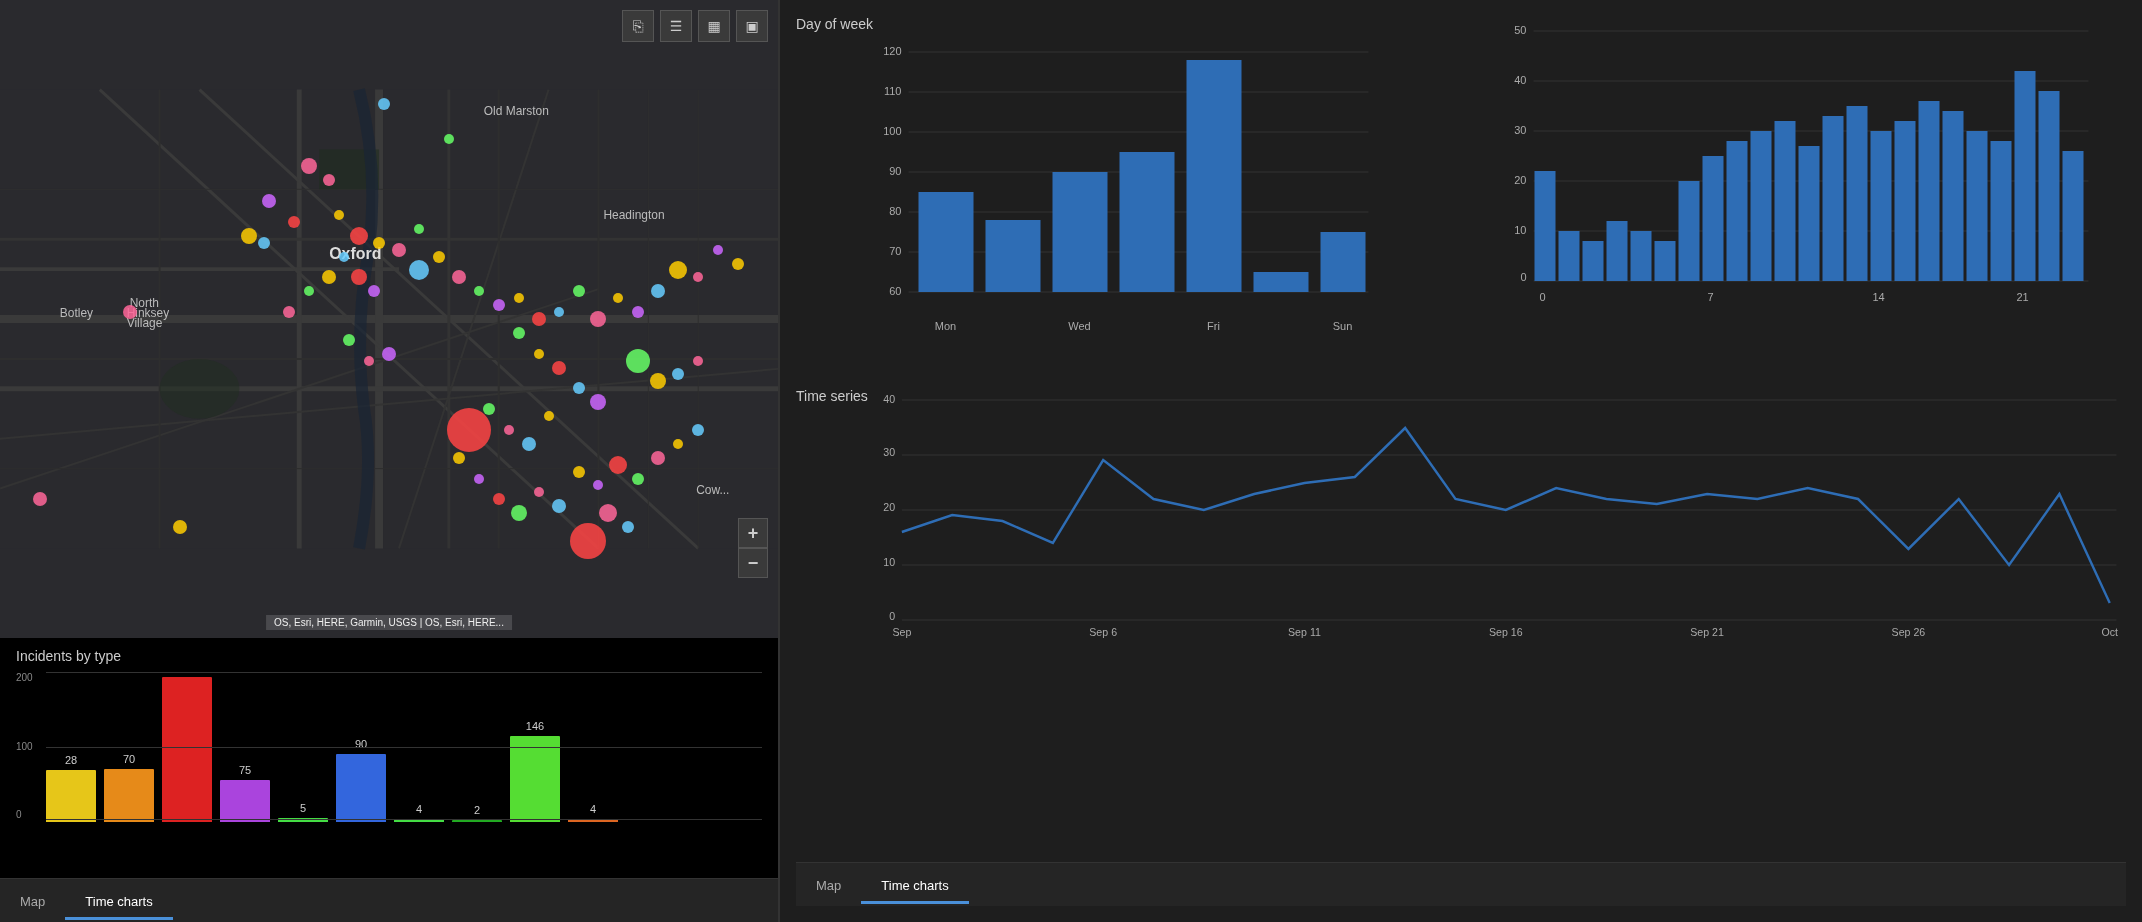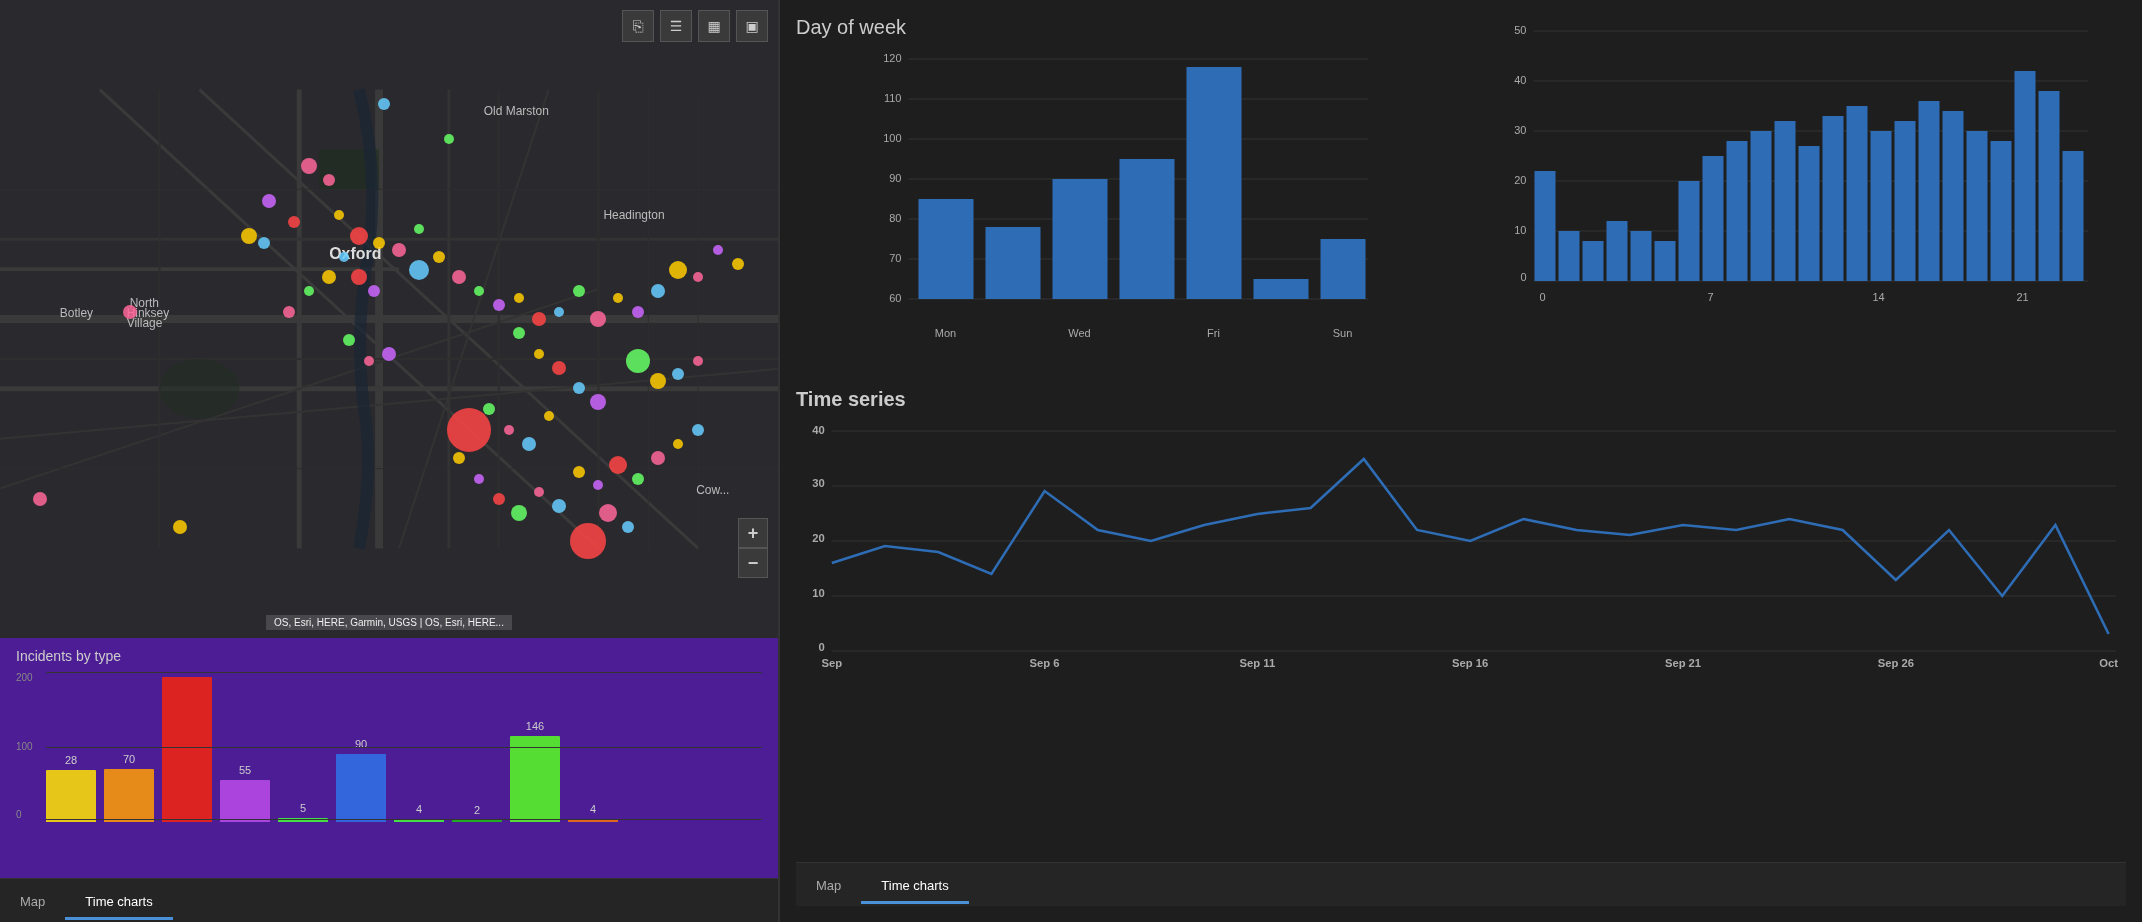--- a/index.html
+++ b/index.html
@@ -92,21 +92,21 @@
       color: #eee;
       font-size: 10px;
       padding: 2px 8px;
       white-space: nowrap;
       z-index: 10;
     }
 
     
     .charts-section {
       height: 240px;
-      background: #4c1d95;
+      background: #000000;
       padding: 10px 16px 0 16px;
     }
 
     .charts-title {
       font-size: 14px;
       color: #ccc;
       margin-bottom: 8px;
     }
 
     .bar-group {
@@ -169,43 +169,42 @@
       height: 360px;
     }
 
     .chart-box {
       flex: 1;
       display: flex;
       flex-direction: column;
     }
 
     .chart-title {
-      font-size: 20px;
+      font-size: 14px;
       color: #ccc;
       margin-bottom: 8px;
     }
 
     .chart-inner {
       flex: 1;
       position: relative;
       background: #1e1e1e;
     }
 
     svg text {
       fill: #aaa;
       font-size: 11px;
       font-family: Arial, sans-serif;
     }
 
     
     .time-series-box {
       flex: 1;
       display: flex;
-      flex-direction: column;
-      font-weight: bold;
+      flex-direction: row;
     }
 
     .right-tab-bar {
       display: flex;
       background: #252525;
       border-top: 1px solid #333;
       padding-top: 4px;
       height: 44px;
       align-items: center;
       gap: 0;
@@ -372,21 +371,21 @@
       </div>
       <div class="bar-group">
         <div class="bar-label-top">70</div>
         <div class="bar" style="height:53px;background:#e68a19;"></div>
       </div>
       <div class="bar-group">
         <div class="bar-label-top"></div>
         <div class="bar" style="height:145px;background:#dd2222;"></div>
       </div>
       <div class="bar-group">
-        <div class="bar-label-top">55</div>
+        <div class="bar-label-top">75</div>
         <div class="bar" style="height:42px;background:#aa44dd;"></div>
       </div>
       <div class="bar-group">
         <div class="bar-label-top">5</div>
         <div class="bar" style="height:4px;background:#44dd44;"></div>
       </div>
       <div class="bar-group">
         <div class="bar-label-top">90</div>
         <div class="bar" style="height:68px;background:#3366dd;"></div>
       </div>

